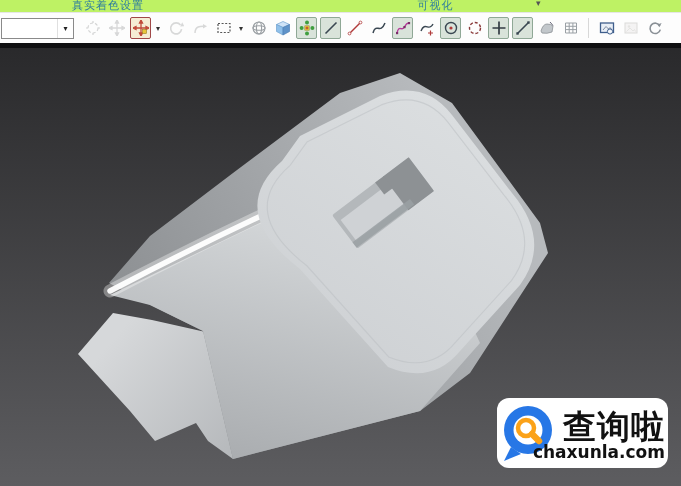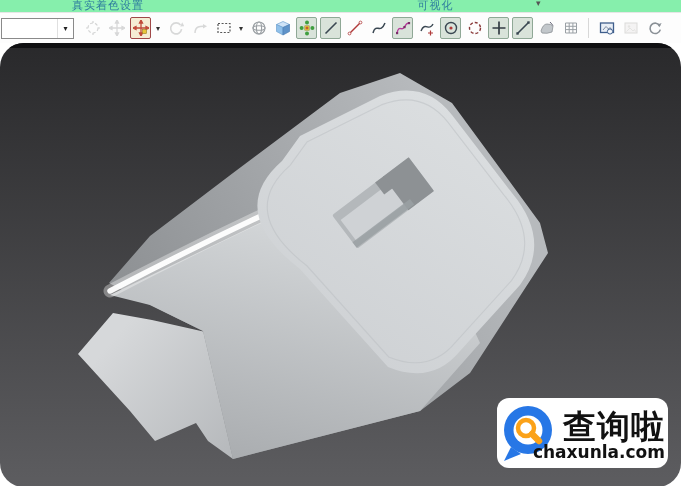--- a/index.html
+++ b/index.html
@@ -1,19 +1,19 @@
 <!DOCTYPE html>
 <html><head>
 <meta charset="utf-8">
 <style>
   html,body{margin:0;padding:0;background:#888;}
   .app{position:relative;width:681px;height:486px;overflow:hidden;background:#fff;
        font-family:"Liberation Sans",sans-serif;}
   
-  .ribbon-row{position:relative;width:681px;height:12px;background:#86efac;
+  .ribbon-row{position:relative;width:681px;height:12px;background:#bef264;
               border-bottom:1px solid #e6e6e6;overflow:hidden;}
   .grp{position:absolute;top:-2px;font-size:11px;line-height:14px;text-align:center;
        color:#2e7d9e;letter-spacing:1px;white-space:nowrap;}
   .ribbon-caret{position:absolute;left:536px;top:-2px;font-size:9px;color:#555;}
   
   .toolbar{position:relative;width:681px;height:30px;background:#fdfdfd;
            display:flex;align-items:center;}
   .combo{display:inline-flex;align-items:center;width:73px;height:21px;margin-left:1px;
          background:#fff;border:1px solid #8a8a8a;box-sizing:border-box;}
   .combo input{flex:1;width:50px;height:17px;border:none;outline:none;font-size:11px;
@@ -22,21 +22,21 @@
              font-size:8px;color:#222;border-left:1px solid #e0e0e0;cursor:default;}
   .buttons{display:flex;align-items:center;gap:3px;margin-left:8px;}
   .tbtn{width:21px;height:22px;padding:0;display:flex;align-items:center;justify-content:center;
         background:transparent;border:1px solid transparent;border-radius:2px;}
   .tbtn.disabled{opacity:.45;filter:grayscale(.8);}
   .tbtn.active{background:#d9e3da;border-color:#8fa896;}
   .tbtn.highlight{background:#f5ecd4;border-color:#a04848;}
   .tcaret{font-size:8px;color:#333;width:8px;text-align:center;}
   .sep{width:1px;height:20px;background:#d8d8d8;margin:0 4px;}
   
-  .viewport{position:relative;width:681px;height:444px;overflow:hidden;border-radius:24px;}
+  .viewport{position:relative;width:681px;height:444px;overflow:hidden;}
   .viewport svg.scene{display:block;}
   
   .watermark{position:absolute;right:13px;bottom:19px;width:171px;height:70px;background:#fff;
              border-radius:12px;display:flex;align-items:center;padding:0 3px;box-sizing:border-box;}
   .wm-text{display:flex;flex-direction:column;align-items:flex-end;flex:1;min-width:0;}
   .wm-title{font-family:"DejaVu Serif",serif;font-weight:bold;font-size:33px;line-height:38px;
             color:#111;letter-spacing:1px;white-space:nowrap;}
   .wm-domain{font-family:"DejaVu Sans",sans-serif;font-weight:bold;font-size:17px;line-height:14px;
              color:#111;margin-top:-1px;}
 </style>

